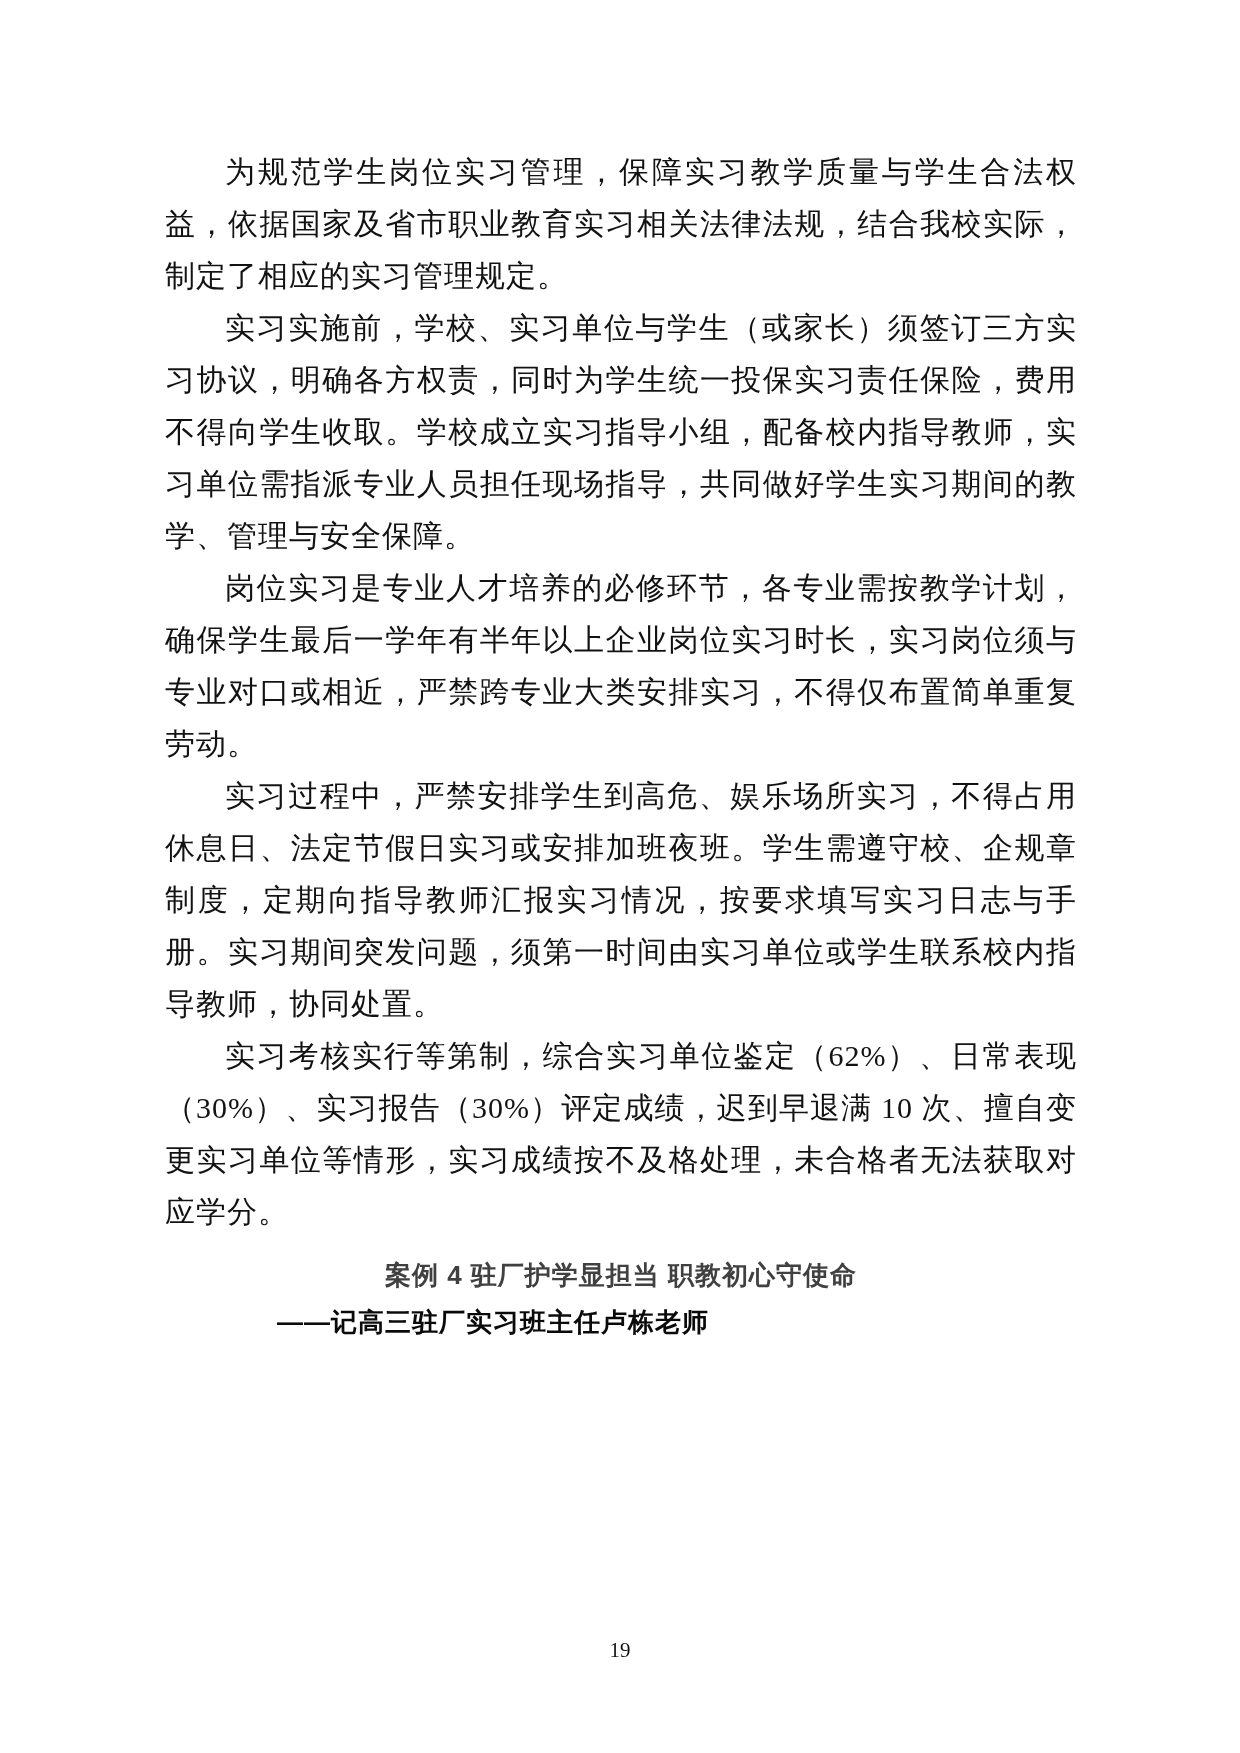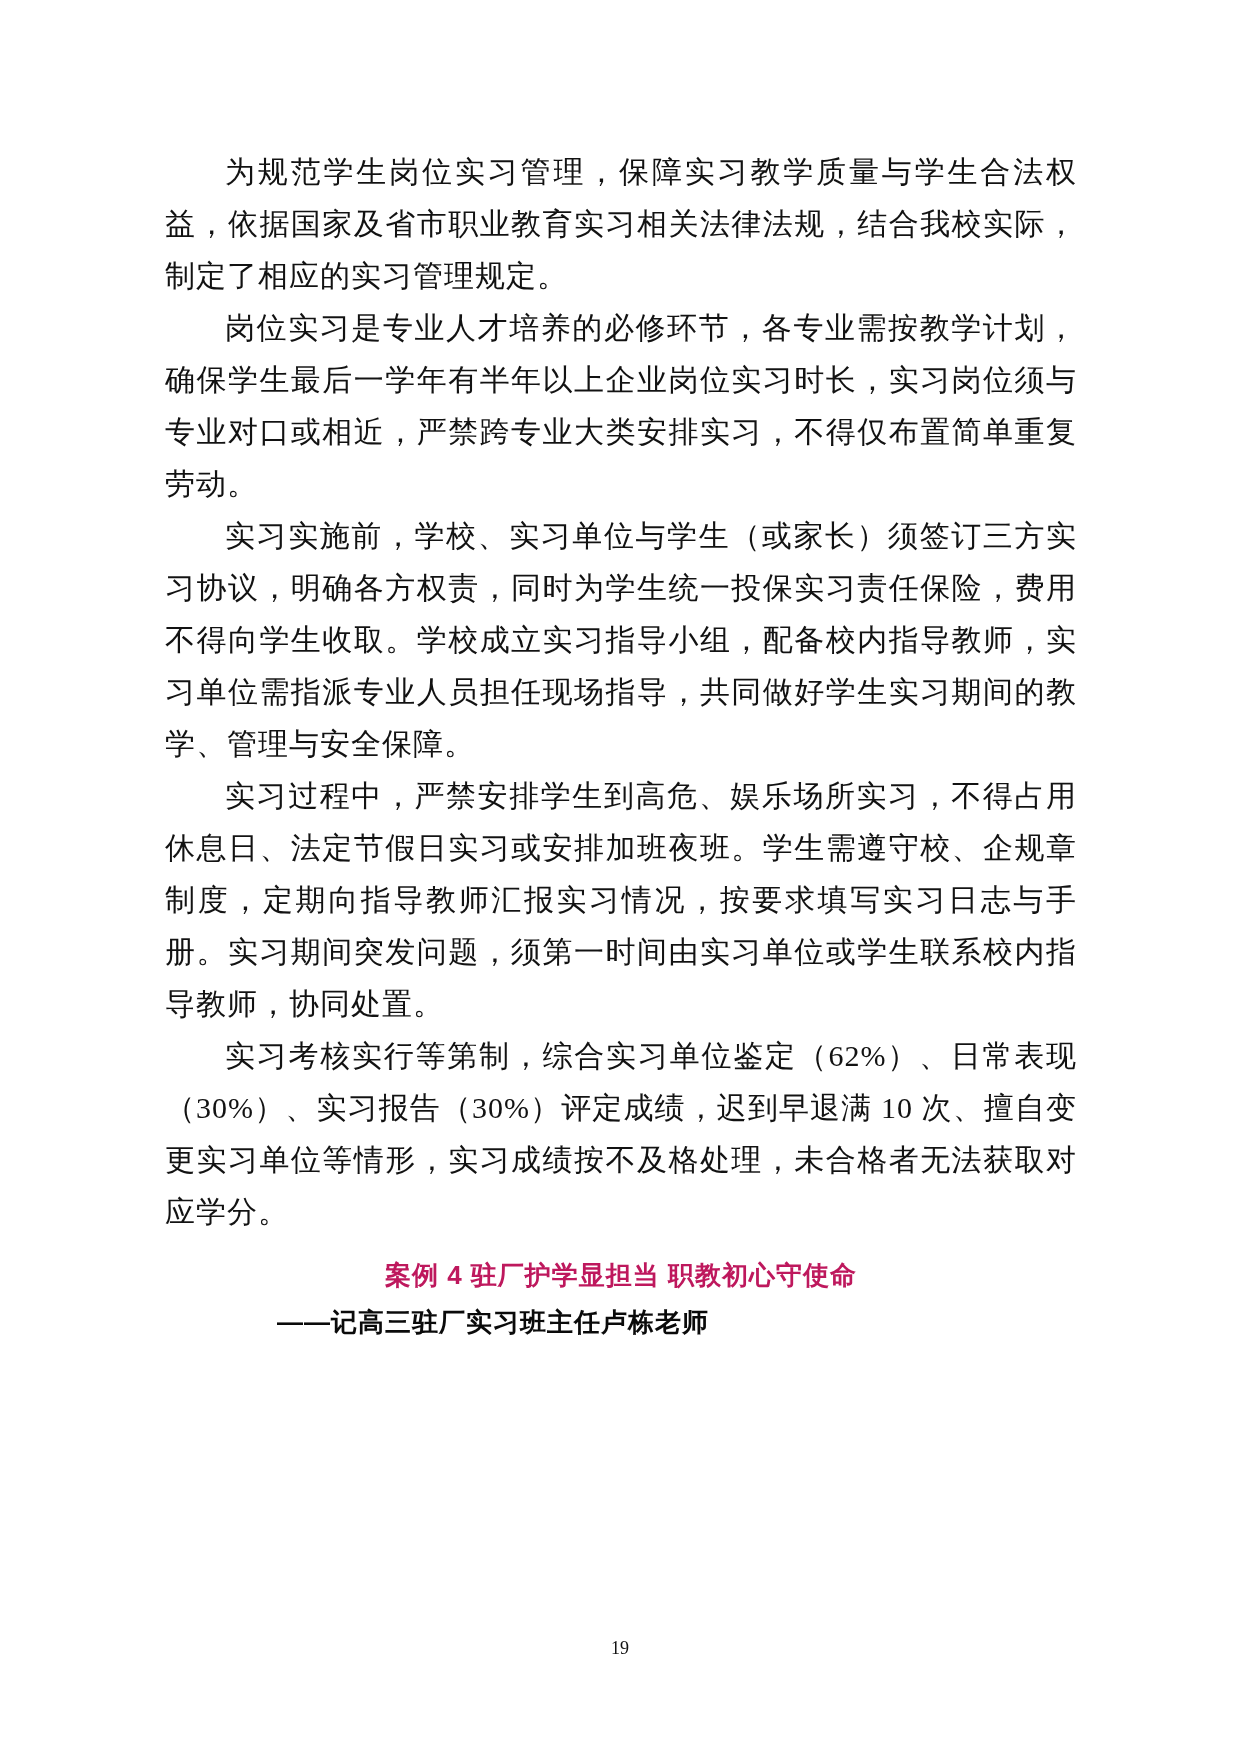--- a/index.html
+++ b/index.html
@@ -33,21 +33,21 @@
     color: #121212;
   }
   .case-heading {
     margin: 14px 0 0 0;
     font-family: "Liberation Sans", "DejaVu Sans", sans-serif;
     font-weight: bold;
     font-size: 26px;
     line-height: 46px;
     letter-spacing: 1px;
     text-align: center;
-    color: #be185d;
+    color: #404040;
   }
   .case-subheading-row {
     margin: 0;
     font-family: "Liberation Sans", "DejaVu Sans", sans-serif;
     font-weight: bold;
     font-size: 26px;
     line-height: 48px;
     letter-spacing: 1px;
     text-align: left;
     color: #0a0a0a;
@@ -65,32 +65,32 @@
     text-align: justify;
     text-justify: inter-character;
     color: #1a1a1a;
   }
   .page-number {
     position: absolute;
     top: 1638px;
     left: 0;
     width: 100%;
     text-align: center;
-    font-size: 18px;
+    font-size: 21px;
     color: #121212;
   }
 </style>
 </head>
 <body>
 
 <div class="page">
   <div class="content">
     <p class="body-para">为规范学生岗位实习管理，保障实习教学质量与学生合法权益，依据国家及省市职业教育实习相关法律法规，结合我校实际，制定了相应的实习管理规定。</p>
+    <p class="body-para">实习实施前，学校、实习单位与学生（或家长）须签订三方实习协议，明确各方权责，同时为学生统一投保实习责任保险，费用不得向学生收取。学校成立实习指导小组，配备校内指导教师，实习单位需指派专业人员担任现场指导，共同做好学生实习期间的教学、管理与安全保障。</p>
     <p class="body-para">岗位实习是专业人才培养的必修环节，各专业需按教学计划，确保学生最后一学年有半年以上企业岗位实习时长，实习岗位须与专业对口或相近，严禁跨专业大类安排实习，不得仅布置简单重复劳动。</p>
-    <p class="body-para">实习实施前，学校、实习单位与学生（或家长）须签订三方实习协议，明确各方权责，同时为学生统一投保实习责任保险，费用不得向学生收取。学校成立实习指导小组，配备校内指导教师，实习单位需指派专业人员担任现场指导，共同做好学生实习期间的教学、管理与安全保障。</p>
     <p class="body-para">实习过程中，严禁安排学生到高危、娱乐场所实习，不得占用休息日、法定节假日实习或安排加班夜班。学生需遵守校、企规章制度，定期向指导教师汇报实习情况，按要求填写实习日志与手册。实习期间突发问题，须第一时间由实习单位或学生联系校内指导教师，协同处置。</p>
     <p class="body-para">实习考核实行等第制，综合实习单位鉴定（62%）、日常表现（30%）、实习报告（30%）评定成绩，迟到早退满 10 次、擅自变更实习单位等情形，实习成绩按不及格处理，未合格者无法获取对应学分。</p>
 
     <h3 class="case-heading">案例 4  驻厂护学显担当 职教初心守使命</h3>
     <div class="case-subheading-row">
       <span class="shift">——记高三驻厂实习班主任卢栋老师</span>
     </div>
 
   </div>
 

